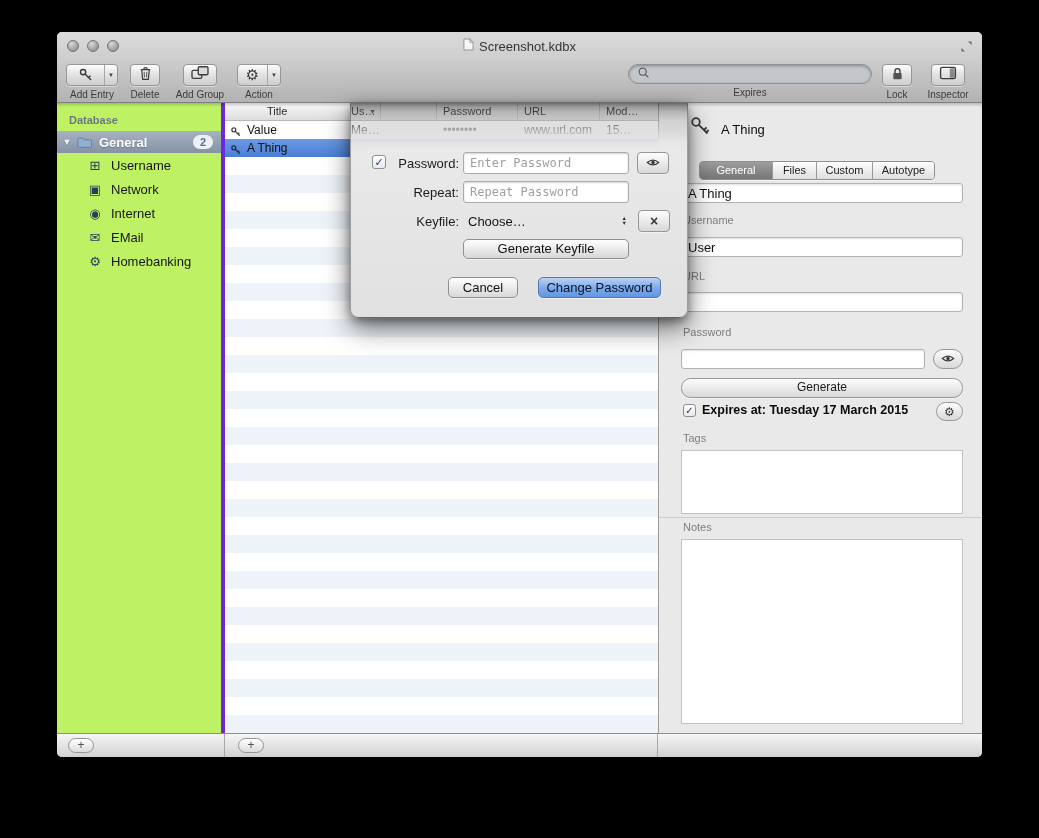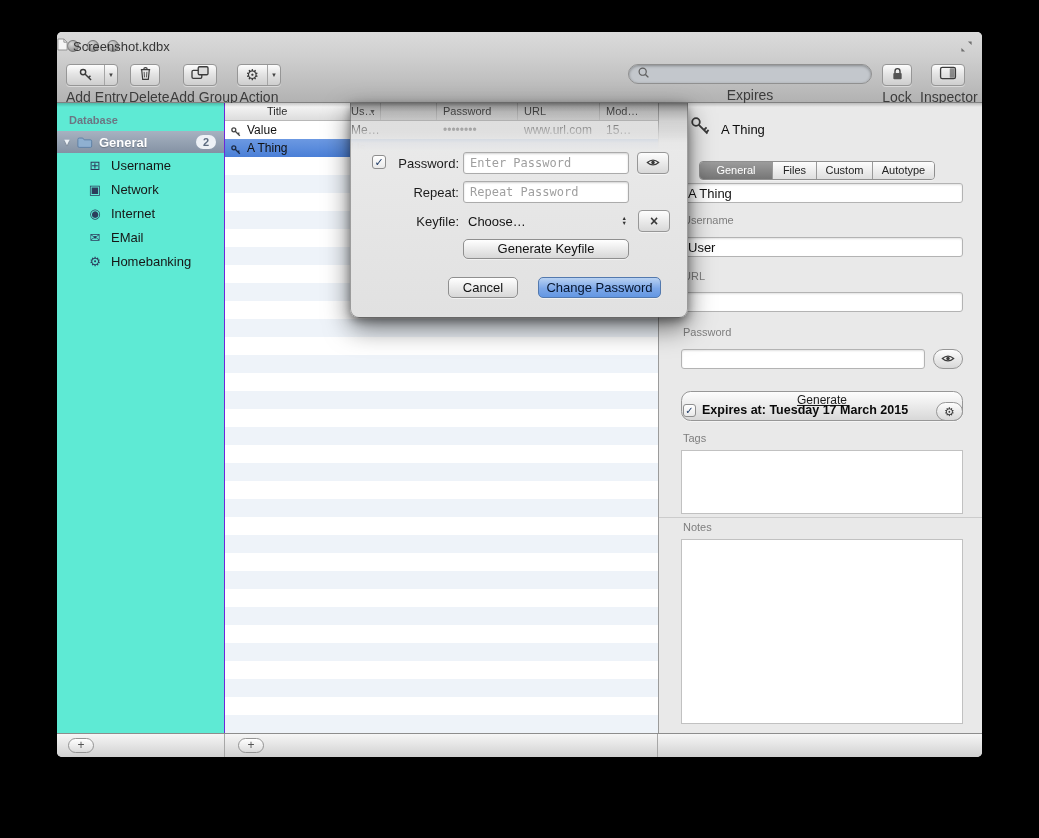--- a/index.html
+++ b/index.html
@@ -11,54 +11,54 @@
             box-shadow:0 0 0 1px rgba(0,0,0,.65), 0 18px 45px rgba(0,0,0,.5); }
 
   
   .chrome { position:absolute; top:0; left:0; right:0; height:71px;
             background:linear-gradient(180deg,#dbdbdb 0%,#cfcfcf 35%,#bcbcbc 78%,#b2b2b2 100%);
             border-bottom:1px solid #808080; }
   .titlebar { position:absolute; top:0; left:0; right:0; height:28px; }
   .tl { position:absolute; top:8px; width:12px; height:12px; border-radius:50%;
         border:1px solid #767676; background:radial-gradient(circle at 35% 30%,#d9d9d9,#969696 75%); }
   .tl.c1 { left:10px; } .tl.c2 { left:30px; } .tl.c3 { left:50px; }
-  .titlegroup { position:absolute; left:0; right:0; top:6px; font-size:13px; color:#353535; }
+  .titlegroup { position:absolute; left:0; right:0; top:6px; text-align:center; font-size:13px; color:#353535; }
   .titlegroup .inner { display:inline-flex; align-items:center; gap:5px; }
   .fsbtn { position:absolute; right:8px; top:7px; width:14px; height:14px; }
 
   .toolbar { position:absolute; top:28px; left:0; right:0; height:43px; }
   .titem { position:absolute; top:4px; text-align:center; }
   .tbtn { height:22px; border:1px solid #969696; border-radius:4px; margin:0 auto;
           background:linear-gradient(#fdfdfd,#e4e4e4 45%,#cecece);
           box-shadow:0 1px 0 rgba(255,255,255,.45); color:#3b3b3b;
           display:flex; align-items:center; justify-content:center; }
   .tbtn.seg { padding:0; }
   .seg-main { flex:1; height:100%; display:flex; align-items:center; justify-content:center; }
   .seg-arrow { width:13px; height:100%; border-left:1px solid #a5a5a5; display:flex;
                align-items:center; justify-content:center; font-size:6px; color:#444; }
-  .tlabel { font-size:14px; color:#3c3c3c; margin-top:3px; white-space:nowrap; }
+  .tlabel { font-size:10px; color:#3c3c3c; margin-top:3px; white-space:nowrap; }
   .t-addentry { left:9px;  width:52px; }
   .t-delete   { left:72px; width:32px; }
   .t-addgroup { left:113px; width:60px; }
   .t-action   { left:179px; width:46px; }
   .t-search   { left:571px; width:244px; }
   .t-lock     { left:823px; width:34px; }
   .t-inspector{ left:863px; width:56px; }
   .search { height:20px; border-radius:11px; background:#c3c7cc; border:1px solid #909090;
             box-shadow:inset 0 1px 3px rgba(0,0,0,.32); display:flex; align-items:center;
             padding:0 8px; gap:4px; }
   .search input { flex:1; border:none; background:transparent; outline:none; font-size:12px;
                   font-family:"Liberation Sans",sans-serif; color:#222; min-width:0; }
 
   .topshadow { position:absolute; top:71px; left:0; right:0; height:4px; z-index:10;
                background:linear-gradient(rgba(0,0,0,.2),rgba(0,0,0,0)); pointer-events:none; }
 
   
   .sidebar { position:absolute; left:0; top:71px; width:168px; bottom:24px;
-             background:#5eead4; border-right:1px solid #6d28d9; }
+             background:#bef264; border-right:4px solid #6d28d9; }
   .sb-header { padding:11px 0 5px 12px; font-size:11px; font-weight:bold; color:#6b7683; }
   .sb-group { height:22px; display:flex; align-items:center;
               background:linear-gradient(#a7b2c1,#8492a4); color:#fff; font-weight:bold;
               font-size:13px; text-shadow:0 1px 1px rgba(0,0,0,.25); }
   .disclosure { width:20px; text-align:center; font-size:9px; color:#edf2f7; }
   .sb-group .foldericon { margin-right:6px; display:flex; }
   .badge { margin-left:auto; margin-right:8px; background:#edf1f6; color:#5d6c80;
            font-size:11px; font-weight:bold; border-radius:9px; padding:1px 7px; text-shadow:none; }
   .sb-item { height:24px; display:flex; align-items:center; padding-left:30px;
              font-size:13px; color:#161616; gap:8px; }
@@ -379,21 +379,21 @@
     <input class="ifield" style="left: 22px; top: 246px; width: 244px;" value="">
     <div class="roundbtn" style="left:274px; top:246px; width:30px; height:20px;">
       <span>
         <svg viewBox="0 0 16 12" width="14" height="11">
             <path d="M1.5 6 Q8 0.5 14.5 6 Q8 11.5 1.5 6 Z" fill="none" stroke="currentColor" stroke-width="1.3"></path>
             <circle cx="8" cy="6" r="2" fill="currentColor"></circle>
           </svg>
       </span>
     </div>
 
-    <div class="pillbtn" style="left:22px; top:288px; width:282px; height:30px; line-height:17px;text-decoration:underline;">Generate</div>
+    <div class="pillbtn" style="left:22px; top:275px; width:282px; height:20px; line-height:17px;">Generate</div>
 
     <div class="checkbox" style="position:absolute; left:24px; top:301px; width:13px; height:13px; font-size:10px;">
       <span>✓</span>
     </div>
     <div class="expires-text">Expires at: Tuesday 17 March 2015</div>
     <div class="roundbtn" style="left:277px; top:299px; width:27px; height:19px; font-size:12px;">
       <span>⚙</span>
     </div>
 
     <div class="flabel" style="left:24px; top:329px;">Tags</div>

